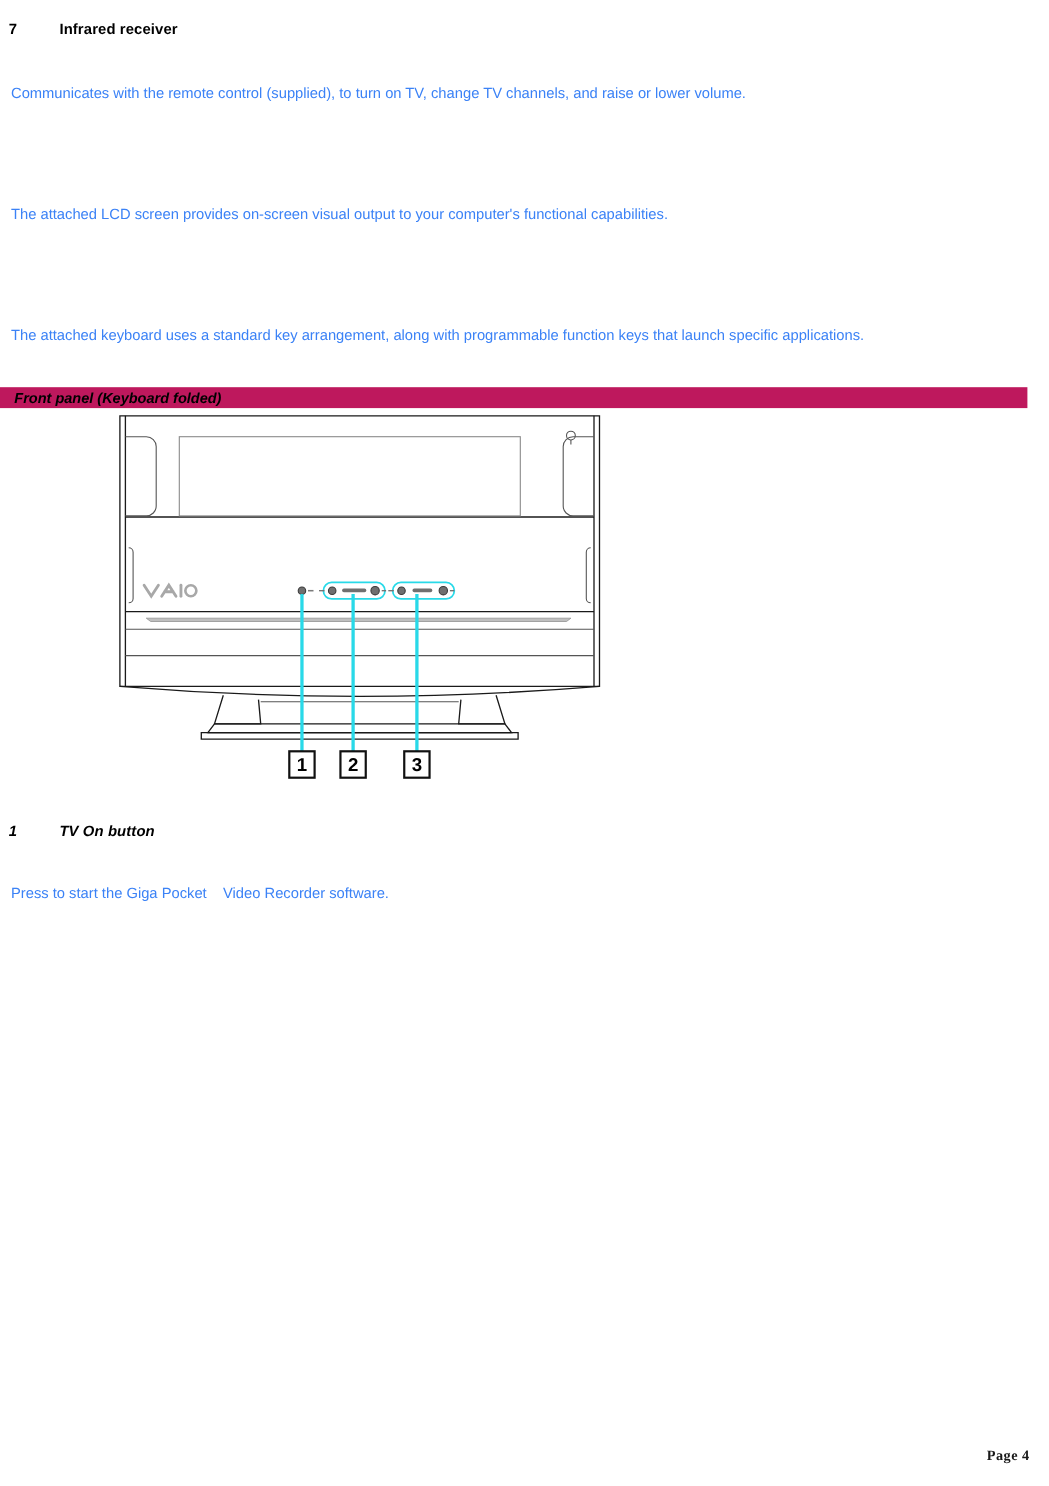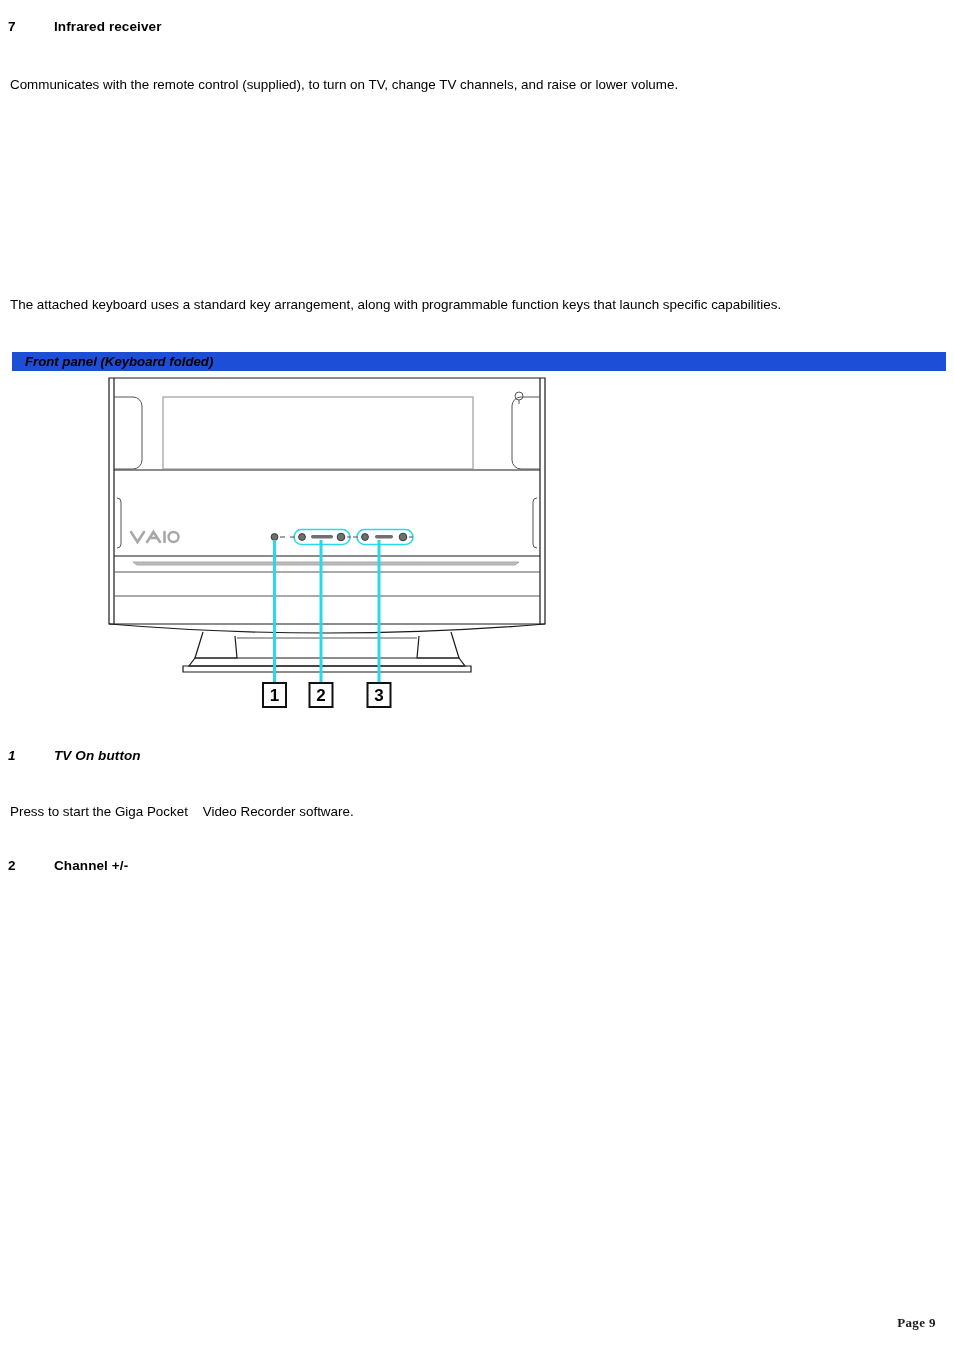--- a/index.html
+++ b/index.html
@@ -41,31 +41,31 @@
   .feature-heading .label {
     display: inline-block;
   }
 
   .feature-body {
     position: absolute;
     left: 10px;
     width: 910px;
     font-size: 13.4px;
     line-height: 18.5px;
-    color: #000000;
+    color: #3b82f6;
   }
 
   
   .section-banner {
     position: absolute;
-    left: 12px;
+    left: 0;
     top: 352px;
     width: 934px;
     height: 19px;
-    background: #1d4ed8;
+    background: #be185d;
   }
   .section-banner .banner-text {
     position: absolute;
     left: 13px;
     top: 2px;
     font-size: 13.2px;
     font-weight: bold;
     font-style: italic;
     color: #000000;
     white-space: nowrap;
@@ -98,22 +98,23 @@
 </head>
 <body>
 
 <div class="page">
 
   <div class="feature-heading" style="top:19px;">
     <span class="num">7</span><span class="label">Infrared receiver</span>
   </div>
   <div class="feature-body" style="top:76px;">Communicates with the remote control (supplied), to turn on TV, change TV channels, and raise or lower volume.</div>
 
-
-  <div class="feature-body" style="top:296px; width:905px;">The attached keyboard uses a standard key arrangement, along with programmable function keys that launch specific capabilities.</div>
+  <div class="feature-body" style="top:186px;">The attached LCD screen provides on-screen visual output to your computer's functional capabilities.</div>
+
+  <div class="feature-body" style="top:296px; width:905px;">The attached keyboard uses a standard key arrangement, along with programmable function keys that launch specific applications.</div>
 
   <div class="section-banner">
     <span class="banner-text">Front panel (Keyboard folded)</span>
   </div>
 
   <div class="diagram">
     <svg width="490" height="350" viewBox="0 0 490 350" xmlns="http://www.w3.org/2000/svg">
       <defs>
         <style>
           .ol { fill:none; stroke:#1a1a1a; stroke-width:1.2; }
@@ -232,20 +233,17 @@
         </g>
       </g>
     </svg>
   </div>
 
   <div class="feature-heading" style="top:748px;font-style:italic;">
     <span class="num">1</span><span class="label">TV On button</span>
   </div>
   <div class="feature-body" style="top:803px; white-space:pre;">Press to start the Giga Pocket    Video Recorder software.</div>
 
-  <div class="feature-heading" style="top:858px;">
-    <span class="num">2</span><span class="label">Channel +/-</span>
-  </div>
-
-
-  <div class="page-footer">Page 9</div>
+
+
+  <div class="page-footer">Page 4</div>
 
 </div>
 
 </body></html>

